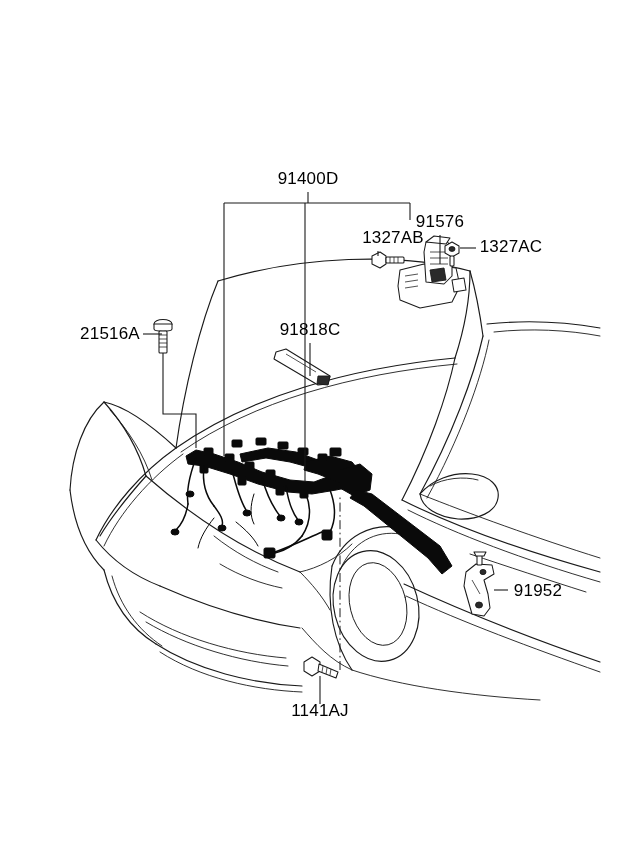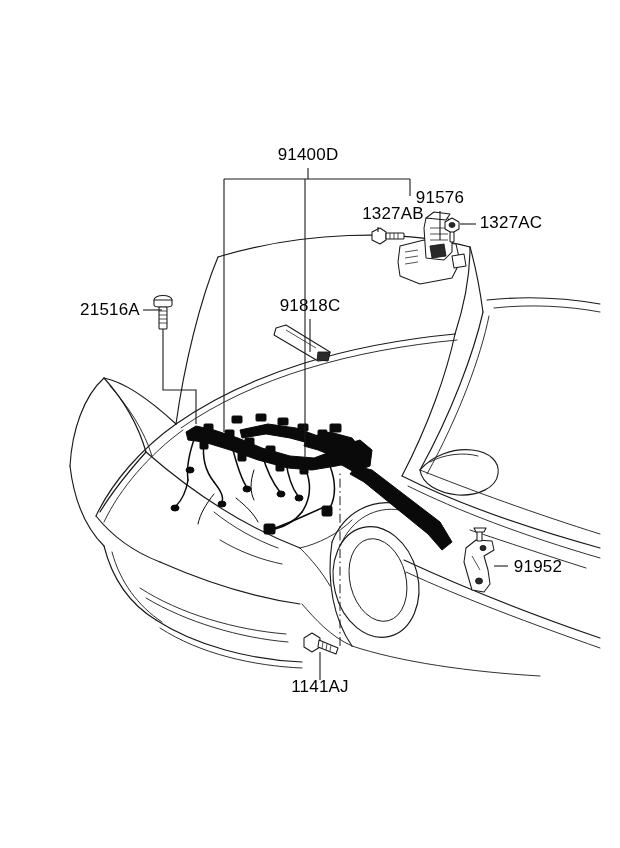--- a/index.html
+++ b/index.html
@@ -12,20 +12,21 @@
     height: 848px;
     position: relative;
     overflow: hidden;
     font-family: "Liberation Sans", sans-serif;
   }
   #diagram-root {
     position: absolute;
     inset: 0;
     width: 620px;
     height: 636px;
+    margin-top: 24px;
   }
   svg#parts-diagram {
     display: block;
     width: 620px;
     height: 848px;
   }
   .body-line {
     fill: none;
     stroke: #1a1a1a;
     stroke-width: 1.15;

